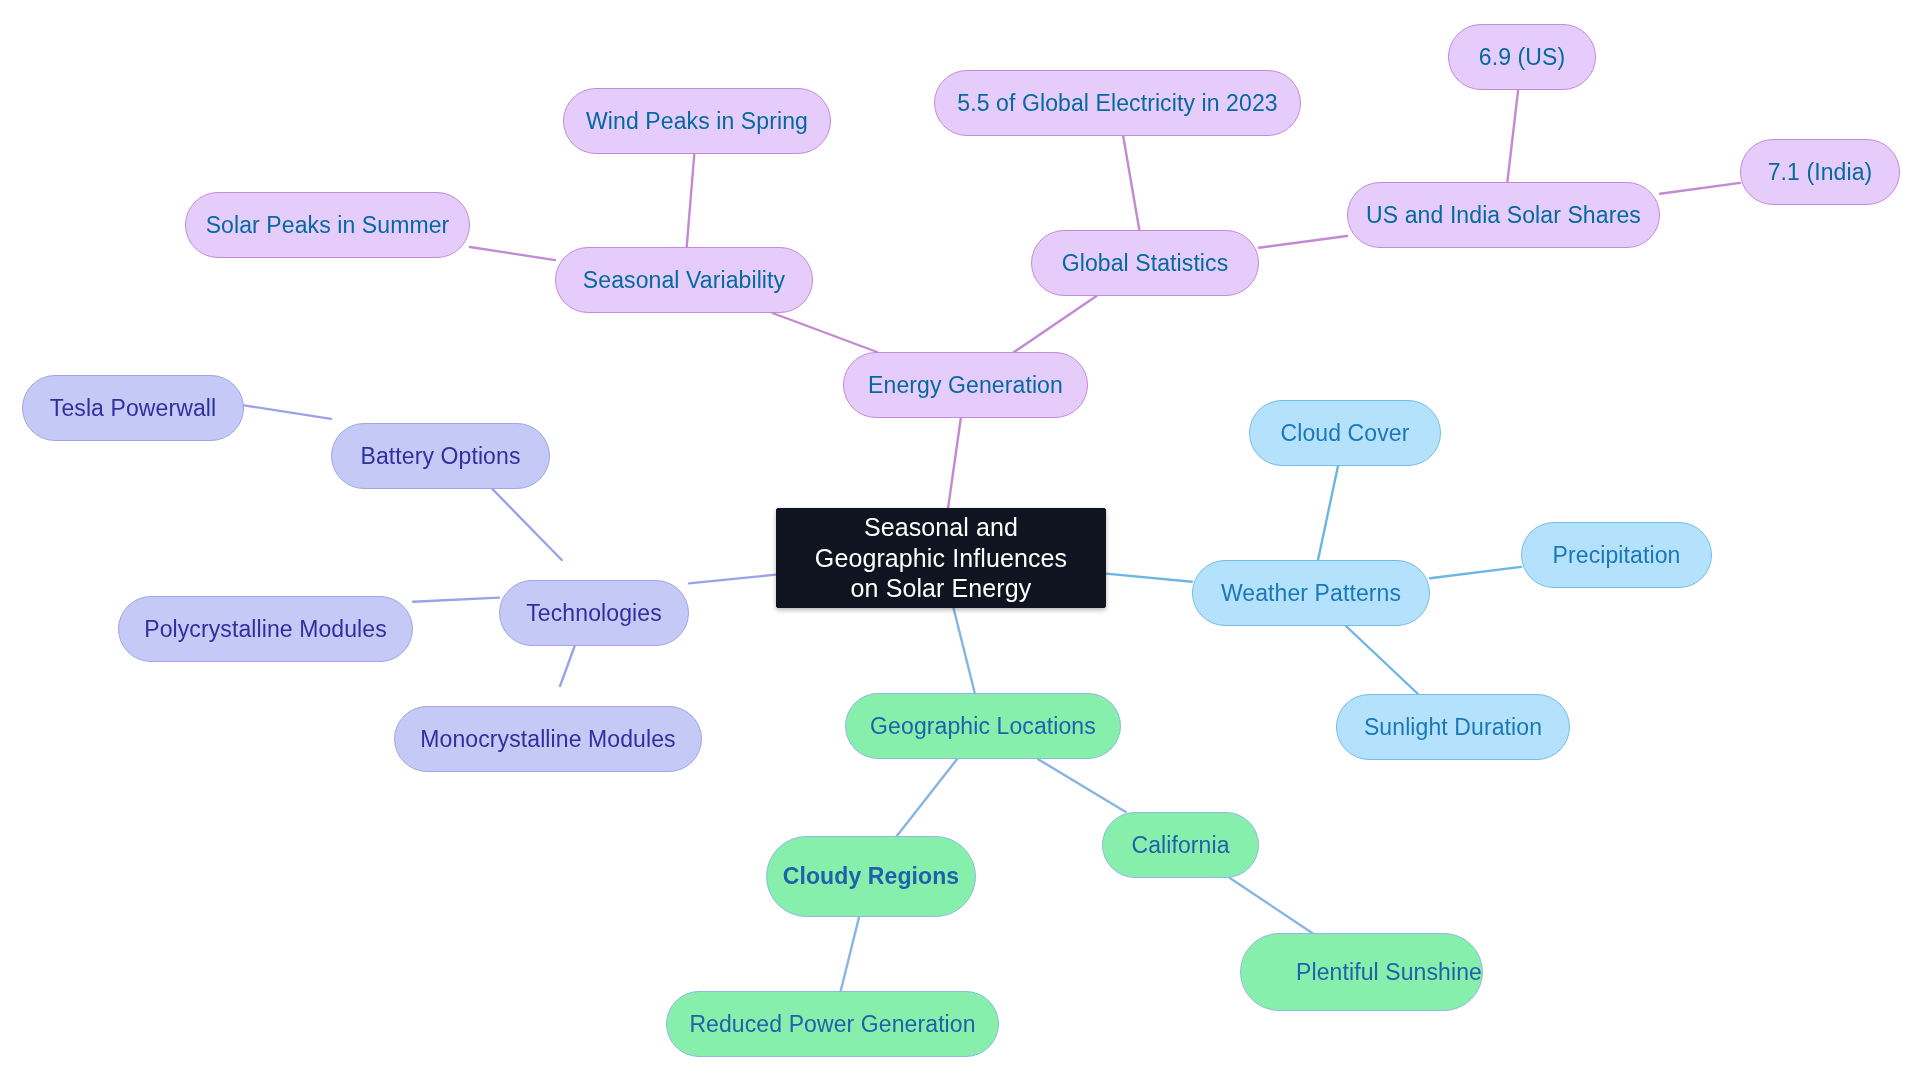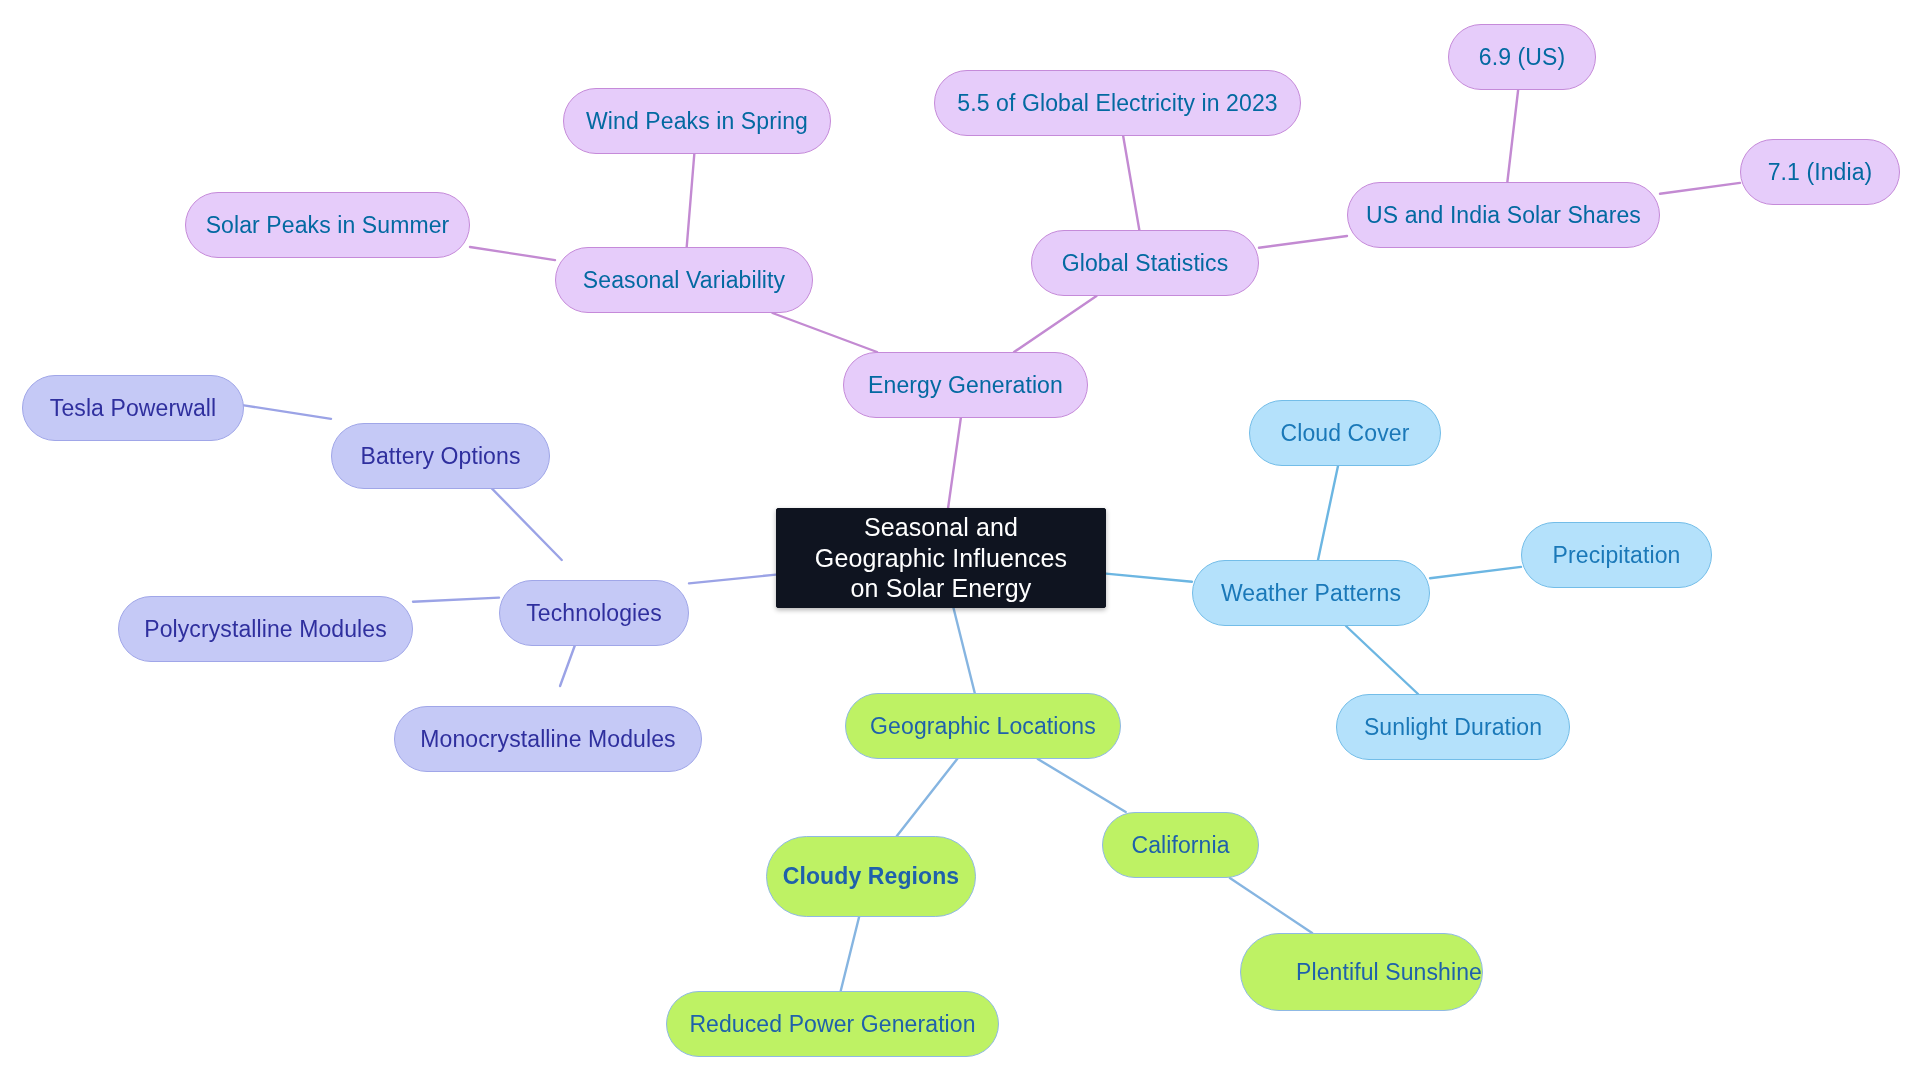--- a/index.html
+++ b/index.html
@@ -76,21 +76,21 @@
   
   .c-sky {
     background: #b4e1fb;
     border: 1.6px solid #73bde8;
     color: #1a78b8;
     font-size: 23px;
   }
 
   
   .c-lblue {
-    background: #bef264;
+    background: #86efac;
     border: 1.6px solid #8fb9e4;
     color: #1f61ab;
     font-size: 23px;
   }
 </style>
 </head>
 <body>
 
 <div id="canvas">
   <svg id="edges" viewBox="0 0 1920 1083" preserveAspectRatio="none">

